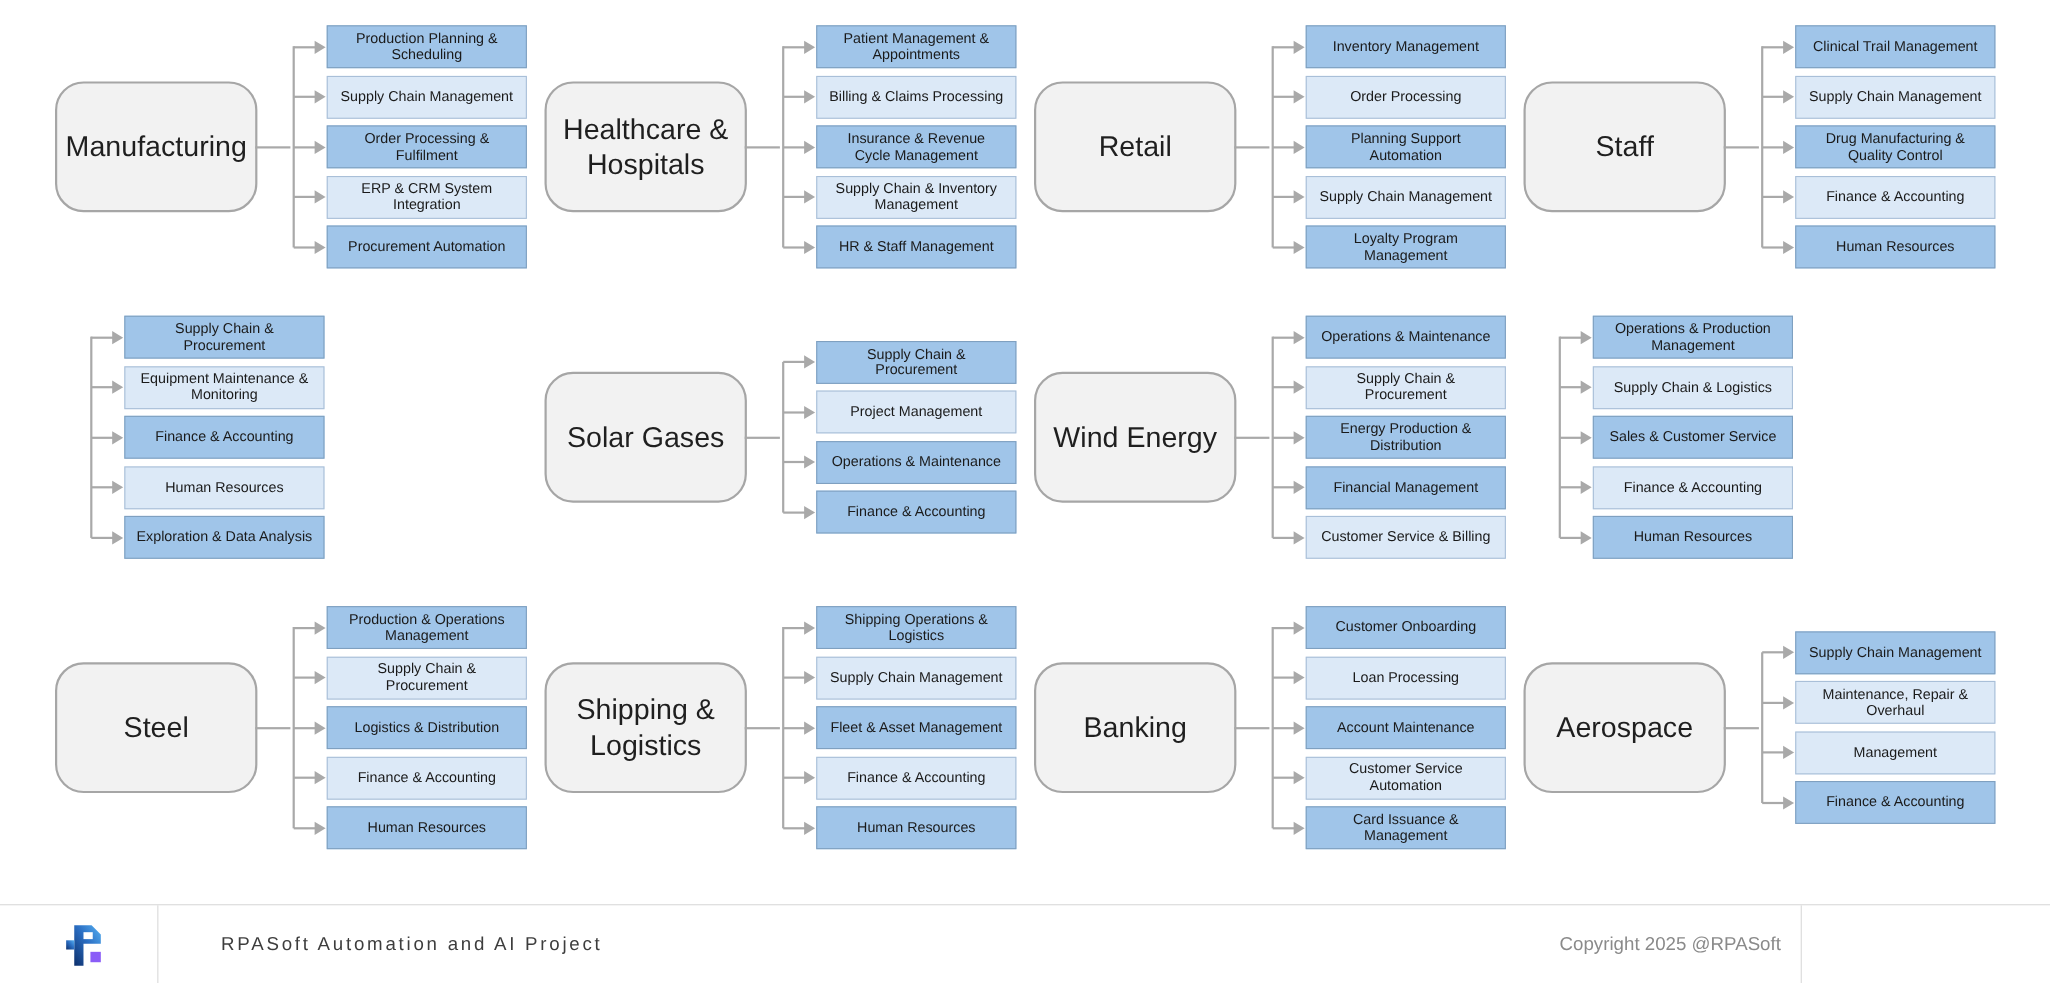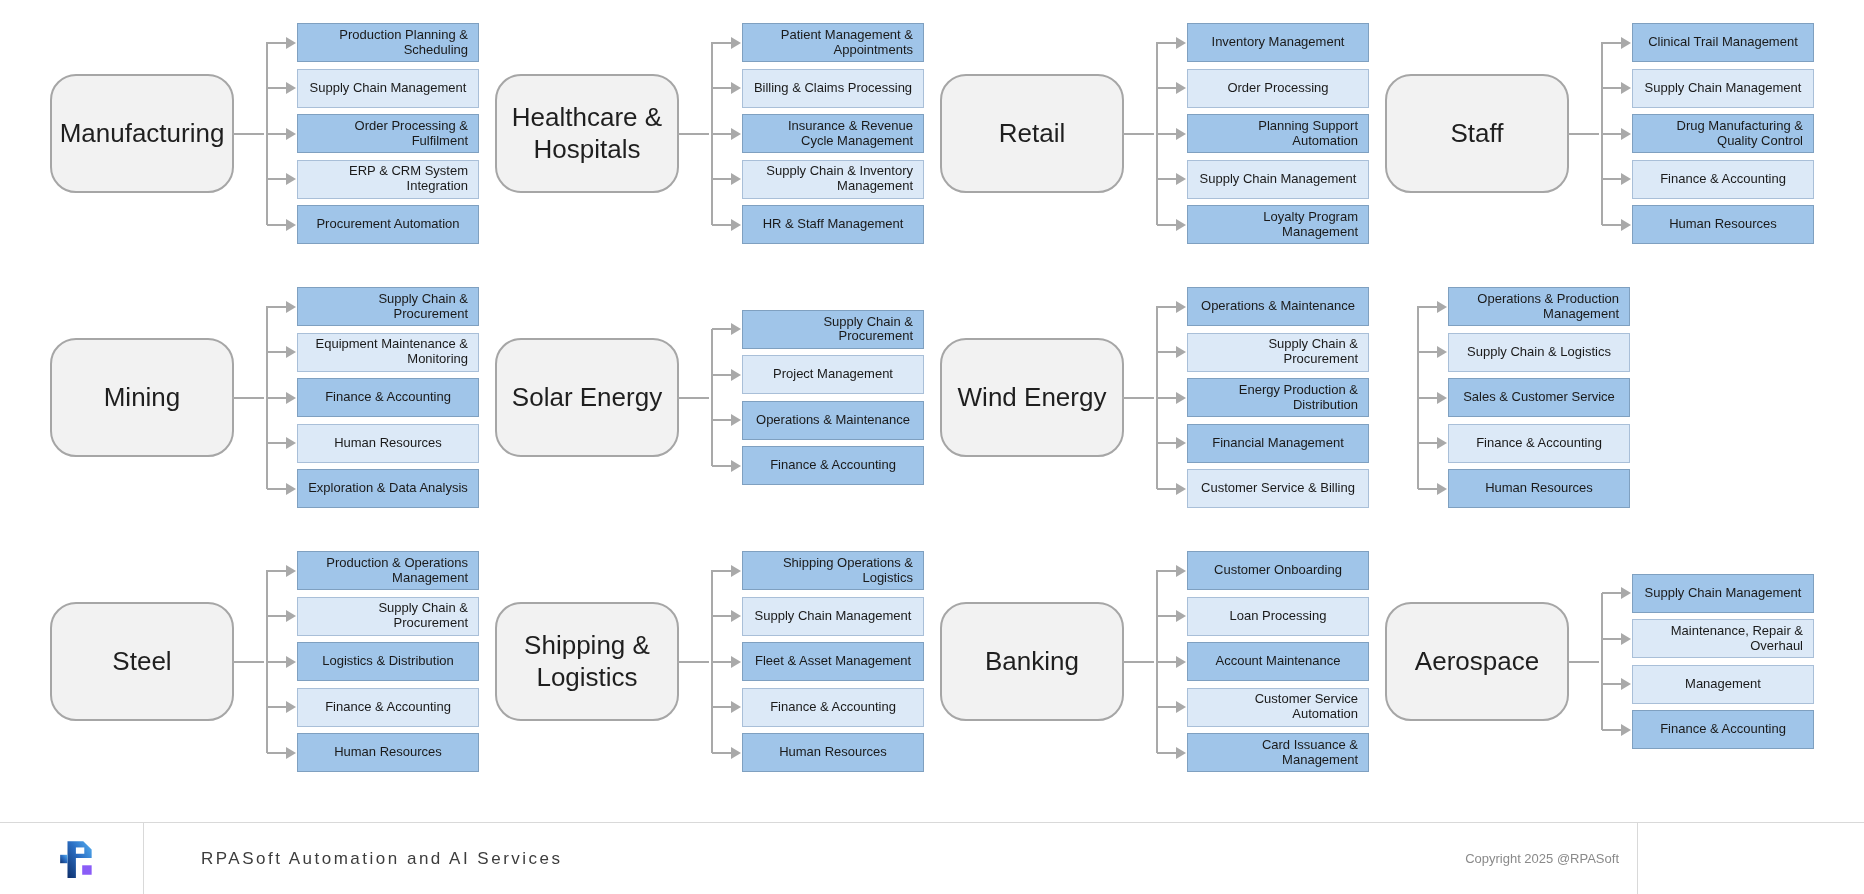--- a/index.html
+++ b/index.html
@@ -57,21 +57,21 @@
     position: absolute;
     left: -31px; top: 19px; bottom: 19px;
     width: 2px;
     background: var(--connector, #A9A9A9);
   }
 
   .child {
     position: relative;
     height: 39px;
     display: flex; align-items: center; justify-content: center;
-    text-align: right;
+    text-align: center;
     padding: 1px 10px;
   }
   .child.dark {
     background: var(--service-dark-fill, #A0C5E9);
     border: 1.5px solid var(--service-dark-border, #7FA0C0);
   }
   .child.light {
     background: var(--service-light-fill, #DCE9F7);
     border: 1.5px solid var(--service-light-border, #A9BFD8);
   }
@@ -115,21 +115,21 @@
     background: var(--footer-divider, #D9D9D9);
   }
   .brand {
     margin-left: 57px;
     font-size: 17px;
     letter-spacing: 2.5px;
     color: var(--brand-text, #3D3D3D);
   }
   .footer-spacer { flex: 1; }
   .copyright {
-    font-size: 13px;
+    font-size: 17px;
     color: var(--copyright-text, #8A8A8A);
     margin-right: 18px;
   }
   .footer-end { width: 226px; flex: none; }
 </style>
 </head>
 <body>
 
 <div class="diagram">
   <div class="group">
@@ -222,23 +222,20 @@
         <div class="child light">
         <span class="child-label">Finance &amp; Accounting</span>
       </div>
         <div class="child dark">
         <span class="child-label">Human Resources</span>
       </div>
       </div>
   </div>
 
   <div class="group">
-    <div class="parent">
-      <span class="parent-label">Mining</span>
-    </div>
     <div class="children">
 
     <div class="child dark">
         <span class="child-label">Supply Chain &amp; Procurement</span>
       </div>
         <div class="child light">
         <span class="child-label">Equipment Maintenance &amp; Monitoring</span>
       </div>
         <div class="child dark">
         <span class="child-label">Finance &amp; Accounting</span>
@@ -247,21 +244,21 @@
         <span class="child-label">Human Resources</span>
       </div>
         <div class="child dark">
         <span class="child-label">Exploration &amp; Data Analysis</span>
       </div>
       </div>
   </div>
 
   <div class="group">
     <div class="parent">
-      <span class="parent-label">Solar Energy</span>
+      <span class="parent-label">Solar Gases</span>
     </div>
     <div class="children">
 
     <div class="child dark">
         <span class="child-label">Supply Chain &amp; Procurement</span>
       </div>
         <div class="child light">
         <span class="child-label">Project Management</span>
       </div>
         <div class="child dark">
@@ -422,18 +419,18 @@
           <stop offset="100%" stop-color="#57B1F2"></stop>
         </linearGradient>
       </defs>
       <path d="M10 3 L25 3 L33 11 L33 19 L18 19 L18 38 L10 38 Z" fill="url(#lgrad)"></path>
       <rect x="18" y="9" width="8" height="6" fill="#ffffff"></rect>
       <rect x="3" y="16" width="7" height="8" fill="url(#lgrad)"></rect>
       <rect x="24" y="26" width="9" height="9" fill="#8A5CF7"></rect>
     </svg>
   </div>
   <div class="v-divider"></div>
-  <div class="brand">RPASoft Automation and AI Services</div>
+  <div class="brand">RPASoft Automation and AI Project</div>
   <div class="footer-spacer"></div>
   <div class="copyright">Copyright 2025 @RPASoft</div>
   <div class="v-divider"></div>
   <div class="footer-end"></div>
 </div>
 
 </body></html>

